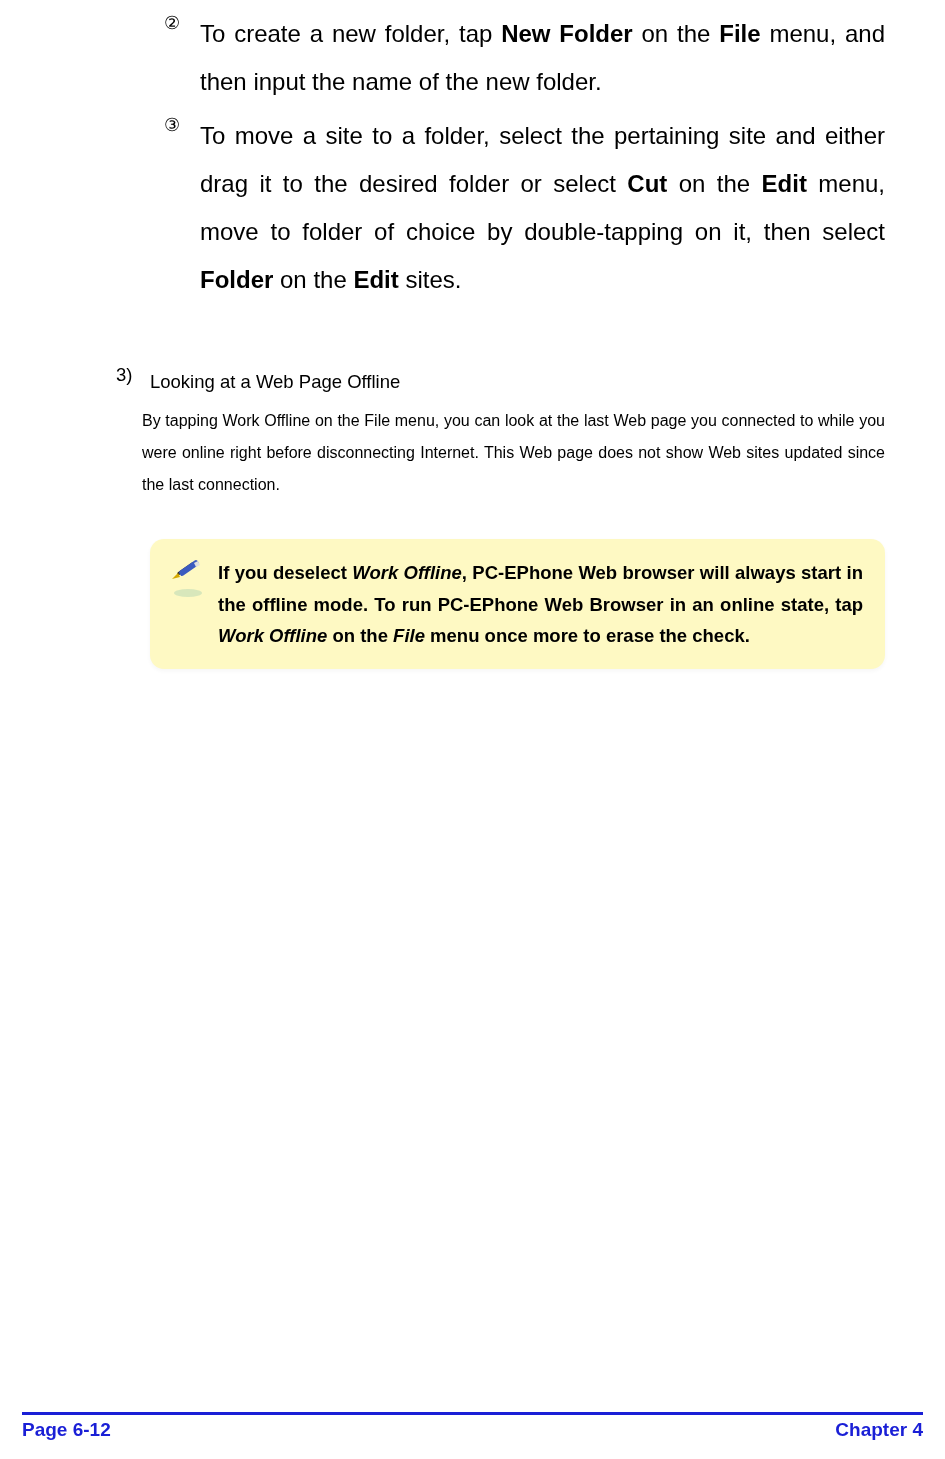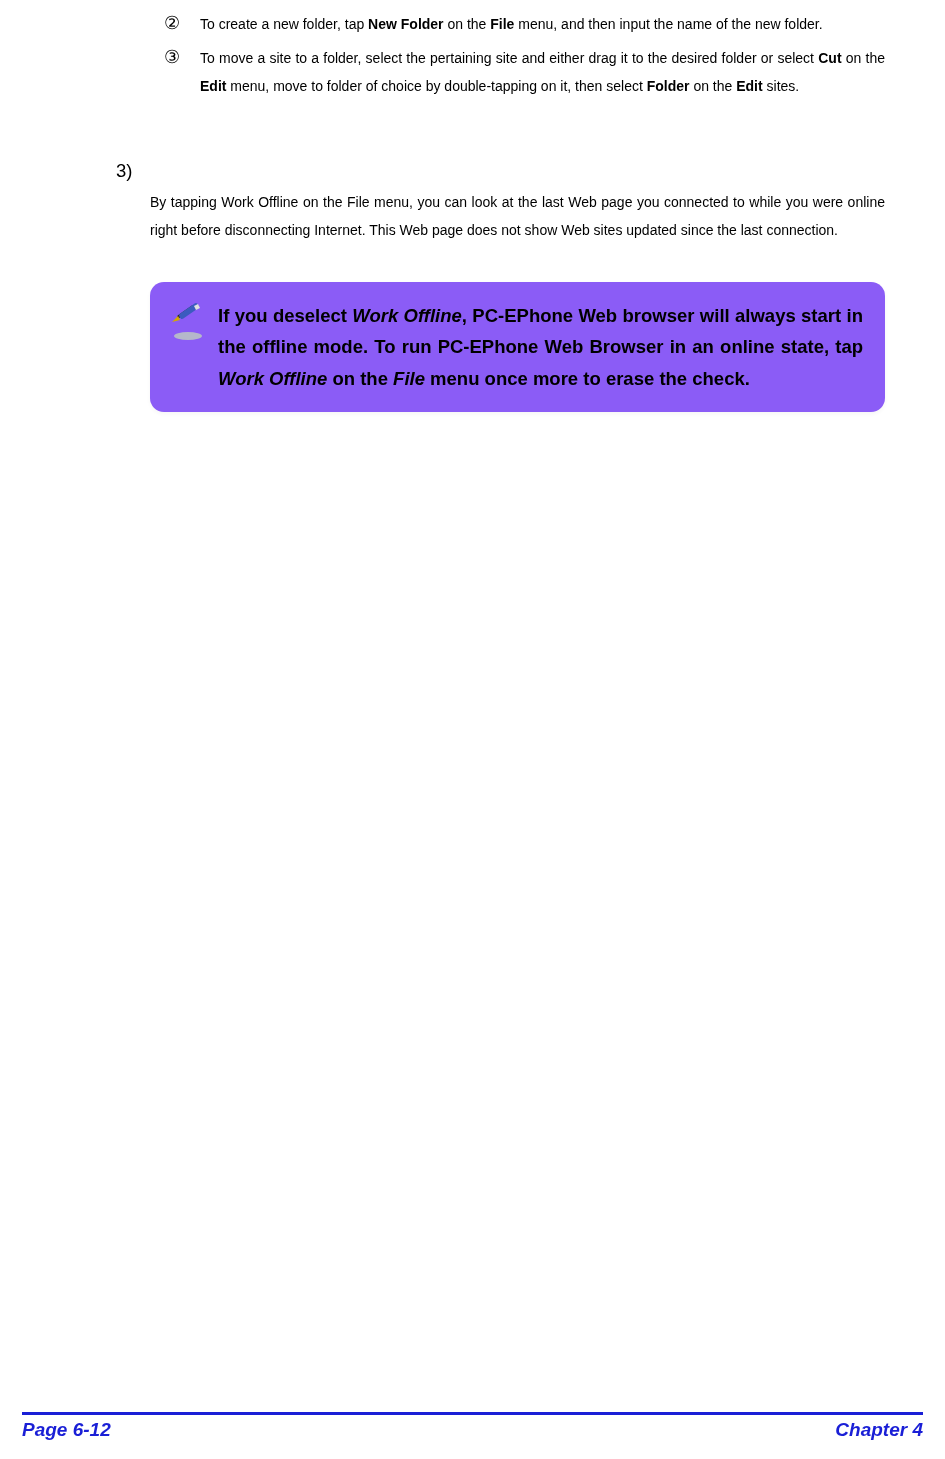--- a/index.html
+++ b/index.html
@@ -24,21 +24,21 @@
       margin-left: 104px;
       margin-bottom: 6px;
     }
     .circled-num {
       flex: 0 0 36px;
       font-size: 18px;
       padding-top: 2px;
     }
     .list-text {
       flex: 1;
-      font-size: 14px;
+      font-size: 24px;
       line-height: 2.0;
       text-align: justify;
     }
     .list-text .bold {
       font-weight: bold;
     }
     .section-3 {
       margin-top: 60px;
       margin-left: 56px;
     }
@@ -49,30 +49,30 @@
     }
     .section-3-marker {
       flex: 0 0 34px;
       font-size: 18.5px;
     }
     .section-3-title {
       font-size: 18.5px;
       line-height: 1.9;
     }
     .section-3-body {
-      margin-left: 34px;
-      font-size: 14px;
+      margin-left: 26px;
+      font-size: 16px;
       line-height: 2.0;
       text-align: justify;
     }
     .note-box {
       margin-left: 90px;
       margin-right: 0px;
       margin-top: 38px;
-      background: #8b5cf6;
+      background: #fef9c3;
       border-radius: 14px;
       padding: 18px 22px 18px 18px;
       display: flex;
       align-items: flex-start;
       box-shadow: 0 2px 4px rgba(0,0,0,0.04);
     }
     .note-icon {
       flex: 0 0 42px;
       margin-right: 8px;
       margin-top: 2px;
@@ -98,21 +98,20 @@
     .footer-line {
       height: 3px;
       background: #1a1fd6;
       margin-bottom: 4px;
     }
     .footer-row {
       display: flex;
       justify-content: space-between;
       font-size: 19px;
       font-weight: bold;
-      font-style: italic;
       color: #1a1fd6;
     }
   </style>
 </head>
 <body>
 
 <div class="content">
 
   <div class="list-item-row">
     <div class="circled-num">②</div>
@@ -124,20 +123,21 @@
   <div class="list-item-row">
     <div class="circled-num">③</div>
     <div class="list-text">
       <span>To move a site to a folder, select the pertaining site and either drag it to the desired folder or select </span><span class="bold">Cut</span><span> on the </span><span class="bold">Edit</span><span> menu, move to folder of choice by double-tapping on it, then select </span><span class="bold">Folder</span><span> on the </span><span class="bold">Edit</span><span> sites.</span>
     </div>
   </div>
 
   <div class="section-3">
     <div class="section-3-row">
       <div class="section-3-marker">3)</div>
+      <div class="section-3-title">Looking at a Web Page Offline</div>
     </div>
     <div class="section-3-body">
       <span>By tapping </span><span class="bold">Work Offline</span><span> on the </span><span class="bold">File</span><span> menu, you can look at the last Web page you connected to while you were online right before disconnecting Internet. This Web page does not show Web sites updated since the last connection.</span>
     </div>
   </div>
 
   <div class="note-box">
     <div class="note-icon">
       <svg width="40" height="40" viewBox="0 0 40 40">
         <ellipse cx="20" cy="34" rx="14" ry="4" fill="#c8e0b8" opacity="0.7"></ellipse>

